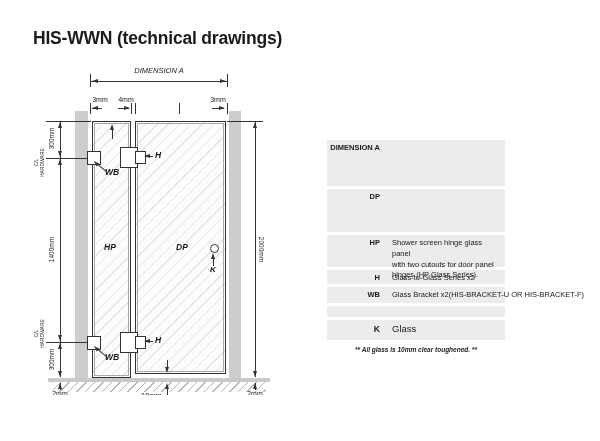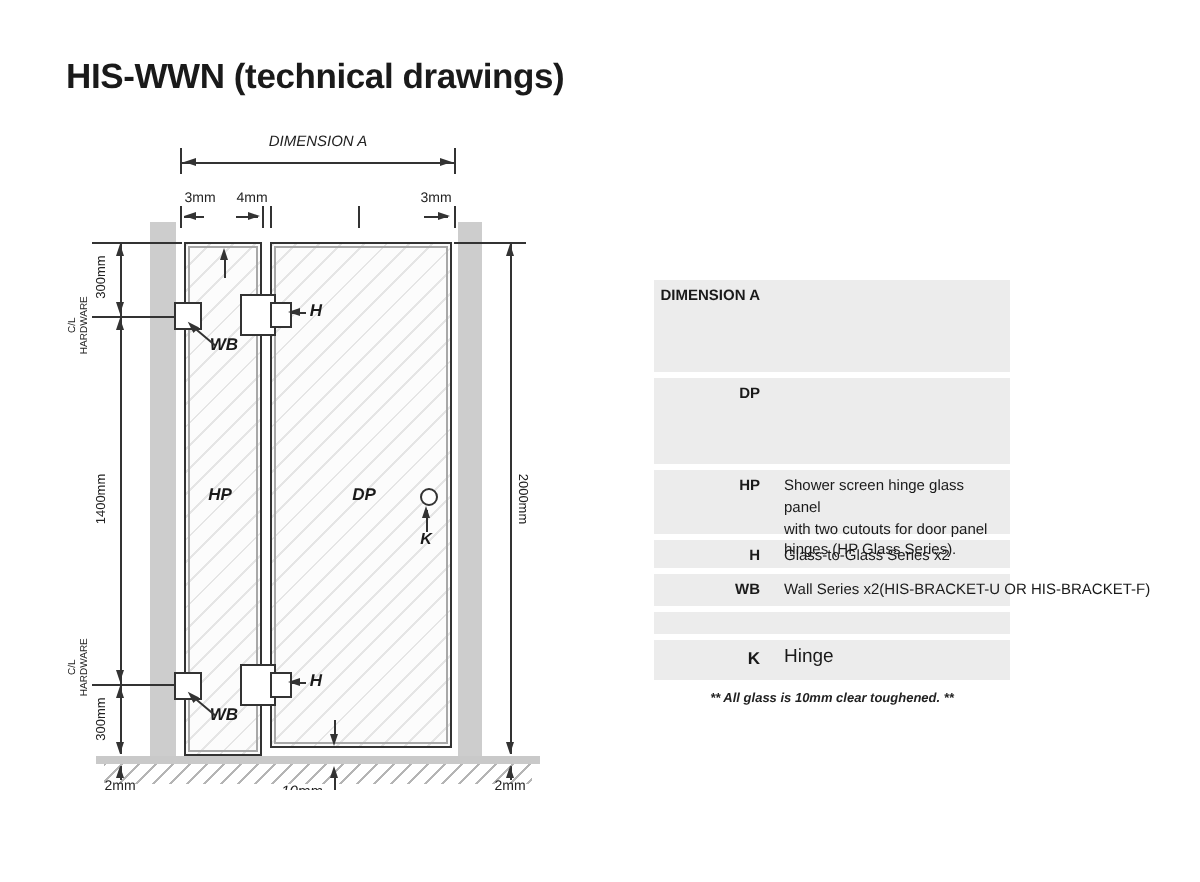--- a/index.html
+++ b/index.html
@@ -187,27 +187,27 @@
     <div class="lrow" style="height:32px;">
       <div class="lterm">HP</div>
       <div class="ldesc">Shower screen hinge glass panel<br>with two cutouts for door panel<br>hinges (HP Glass Series).</div>
     </div>
     <div class="lrow" style="height:14px;">
       <div class="lterm">H</div>
       <div class="ldesc">Glass-to-Glass Series x2</div>
     </div>
     <div class="lrow nowrap" style="height:16px;">
       <div class="lterm">WB</div>
-      <div class="ldesc">Wall Series x2(HIS-BRACKET-U OR HIS-BRACKET-F)</div>
+      <div class="ldesc">Glass Bracket x2(HIS-BRACKET-U OR HIS-BRACKET-F)</div>
     </div>
     <div class="lrow" style="height:11px;">
       <div class="lterm"></div>
       <div class="ldesc"></div>
     </div>
     <div class="lrow big" style="height:20px;">
       <div class="lterm">K</div>
-      <div class="ldesc">Hinge</div>
+      <div class="ldesc">Glass</div>
     </div>
   </div>
 
   <div class="footnote">** All glass is 10mm clear toughened. **</div>
 
 </div>
 
 </body></html>

